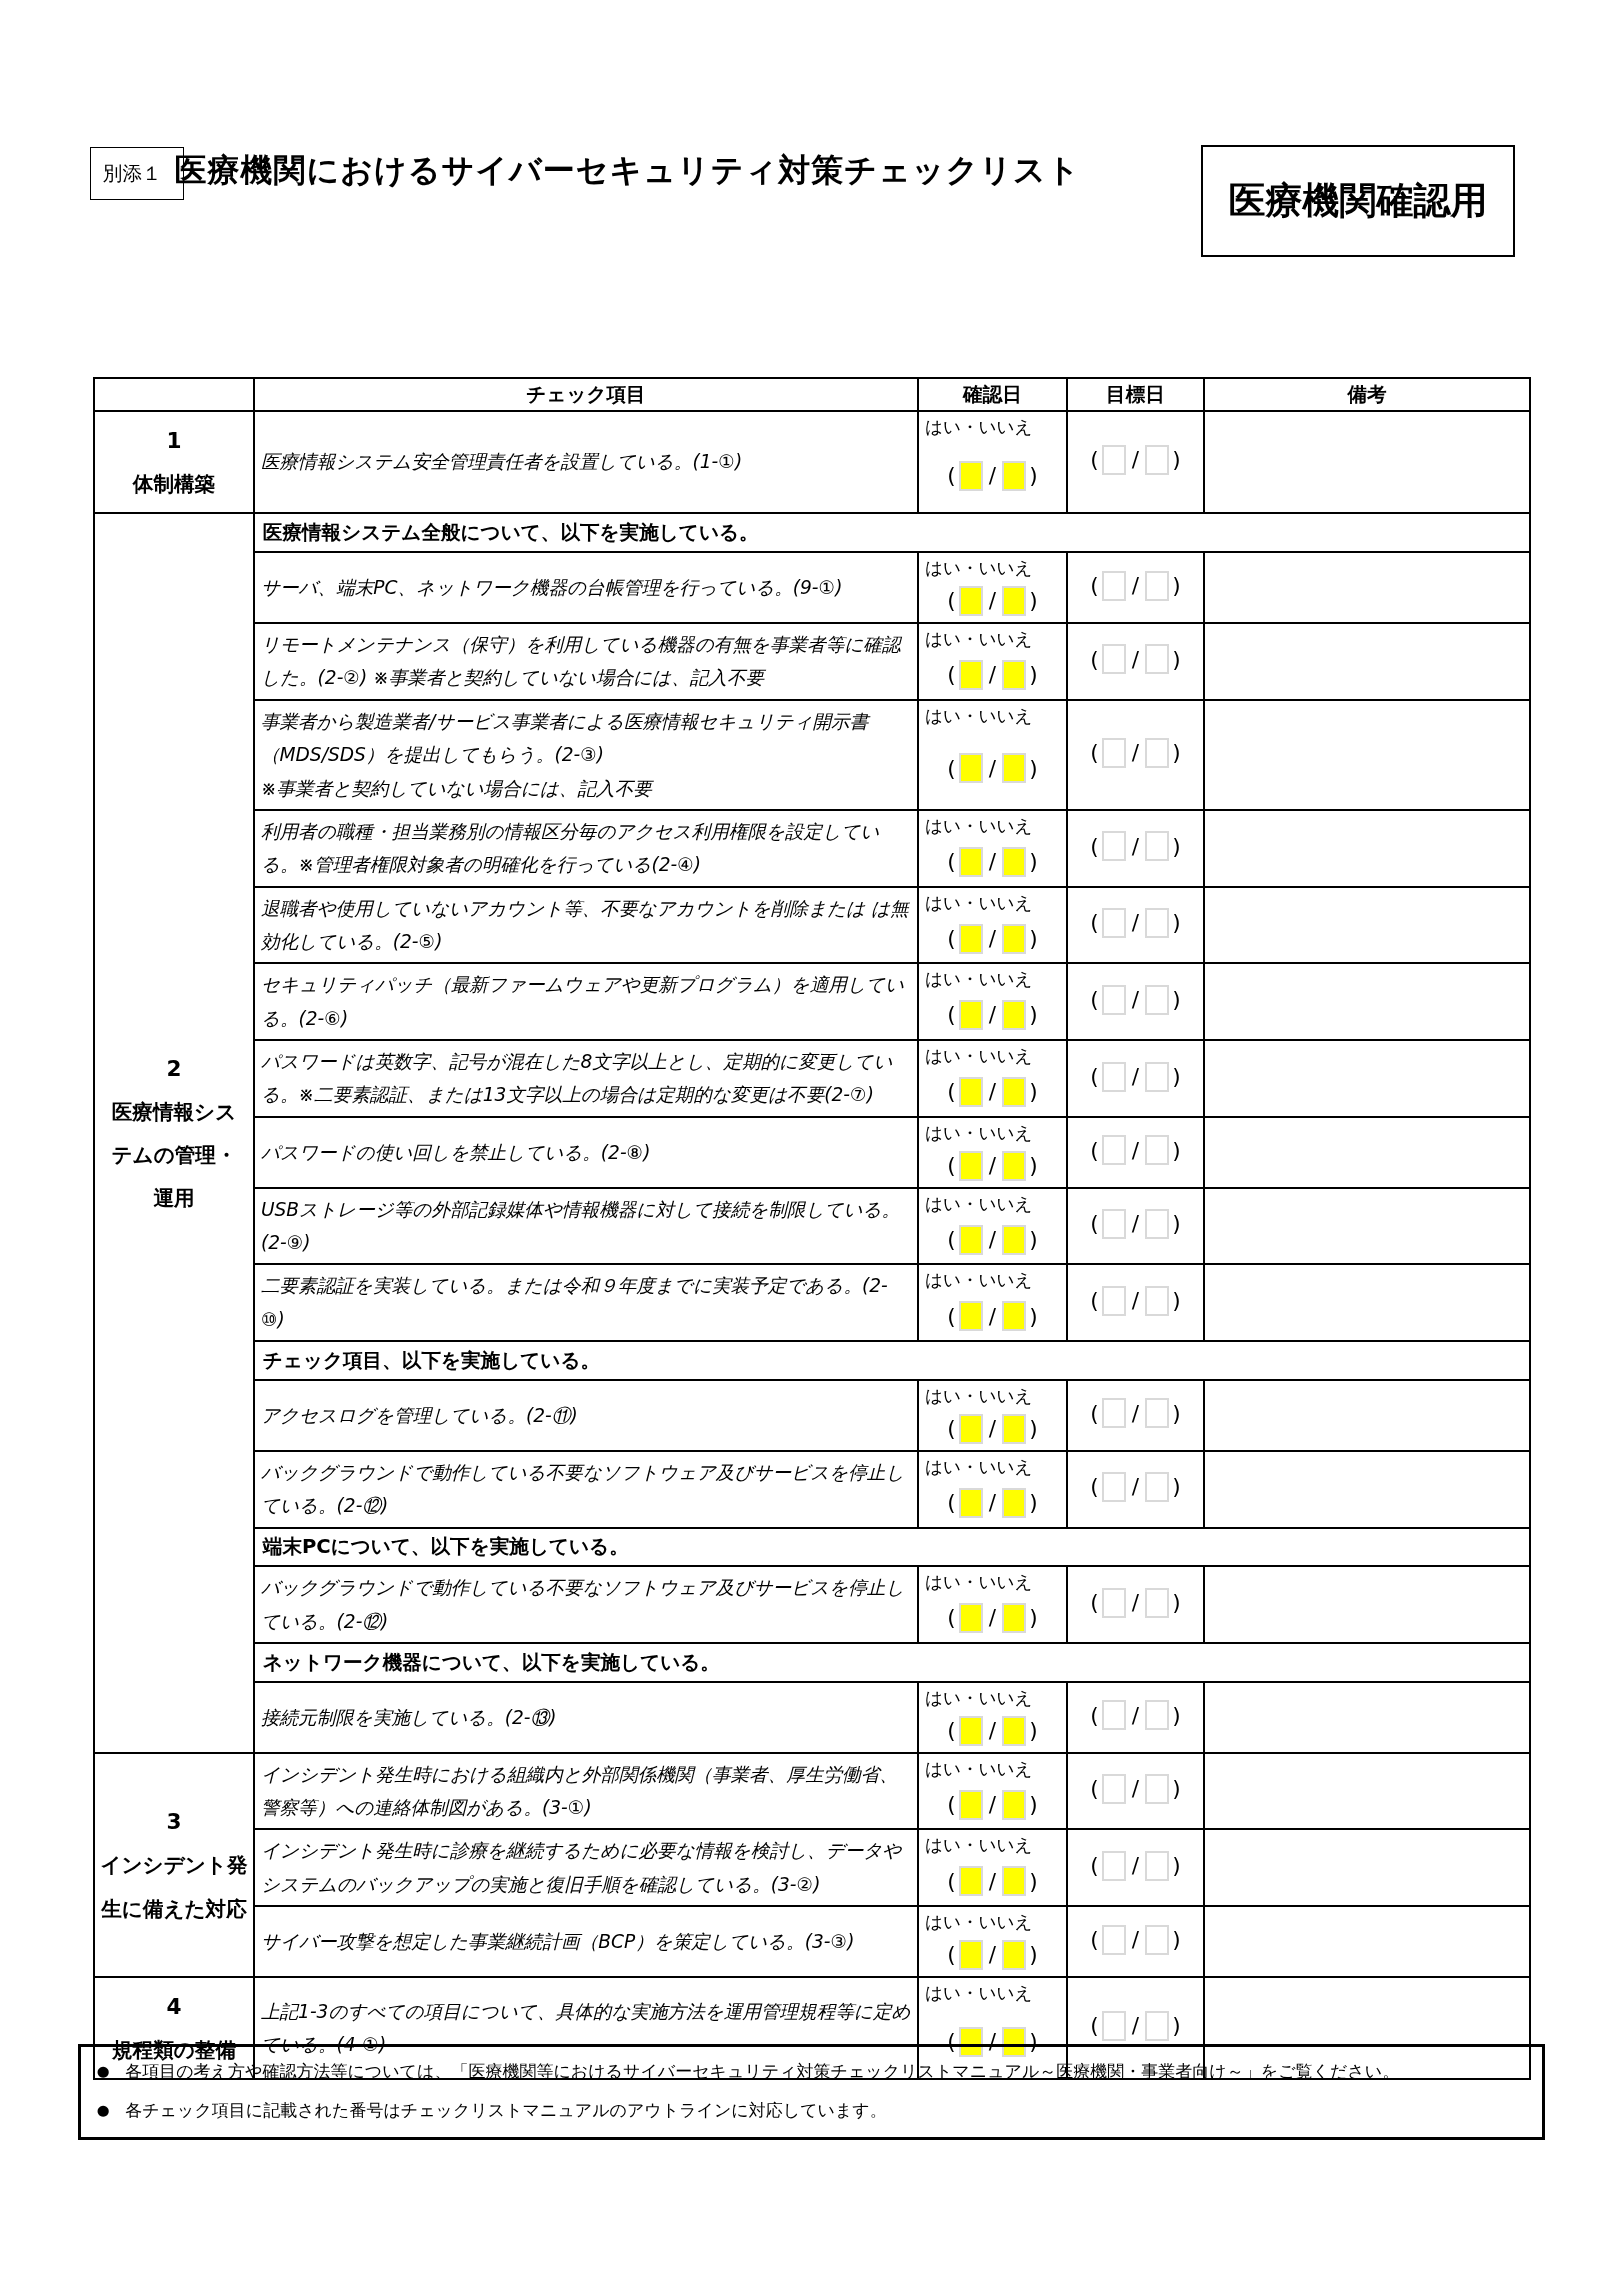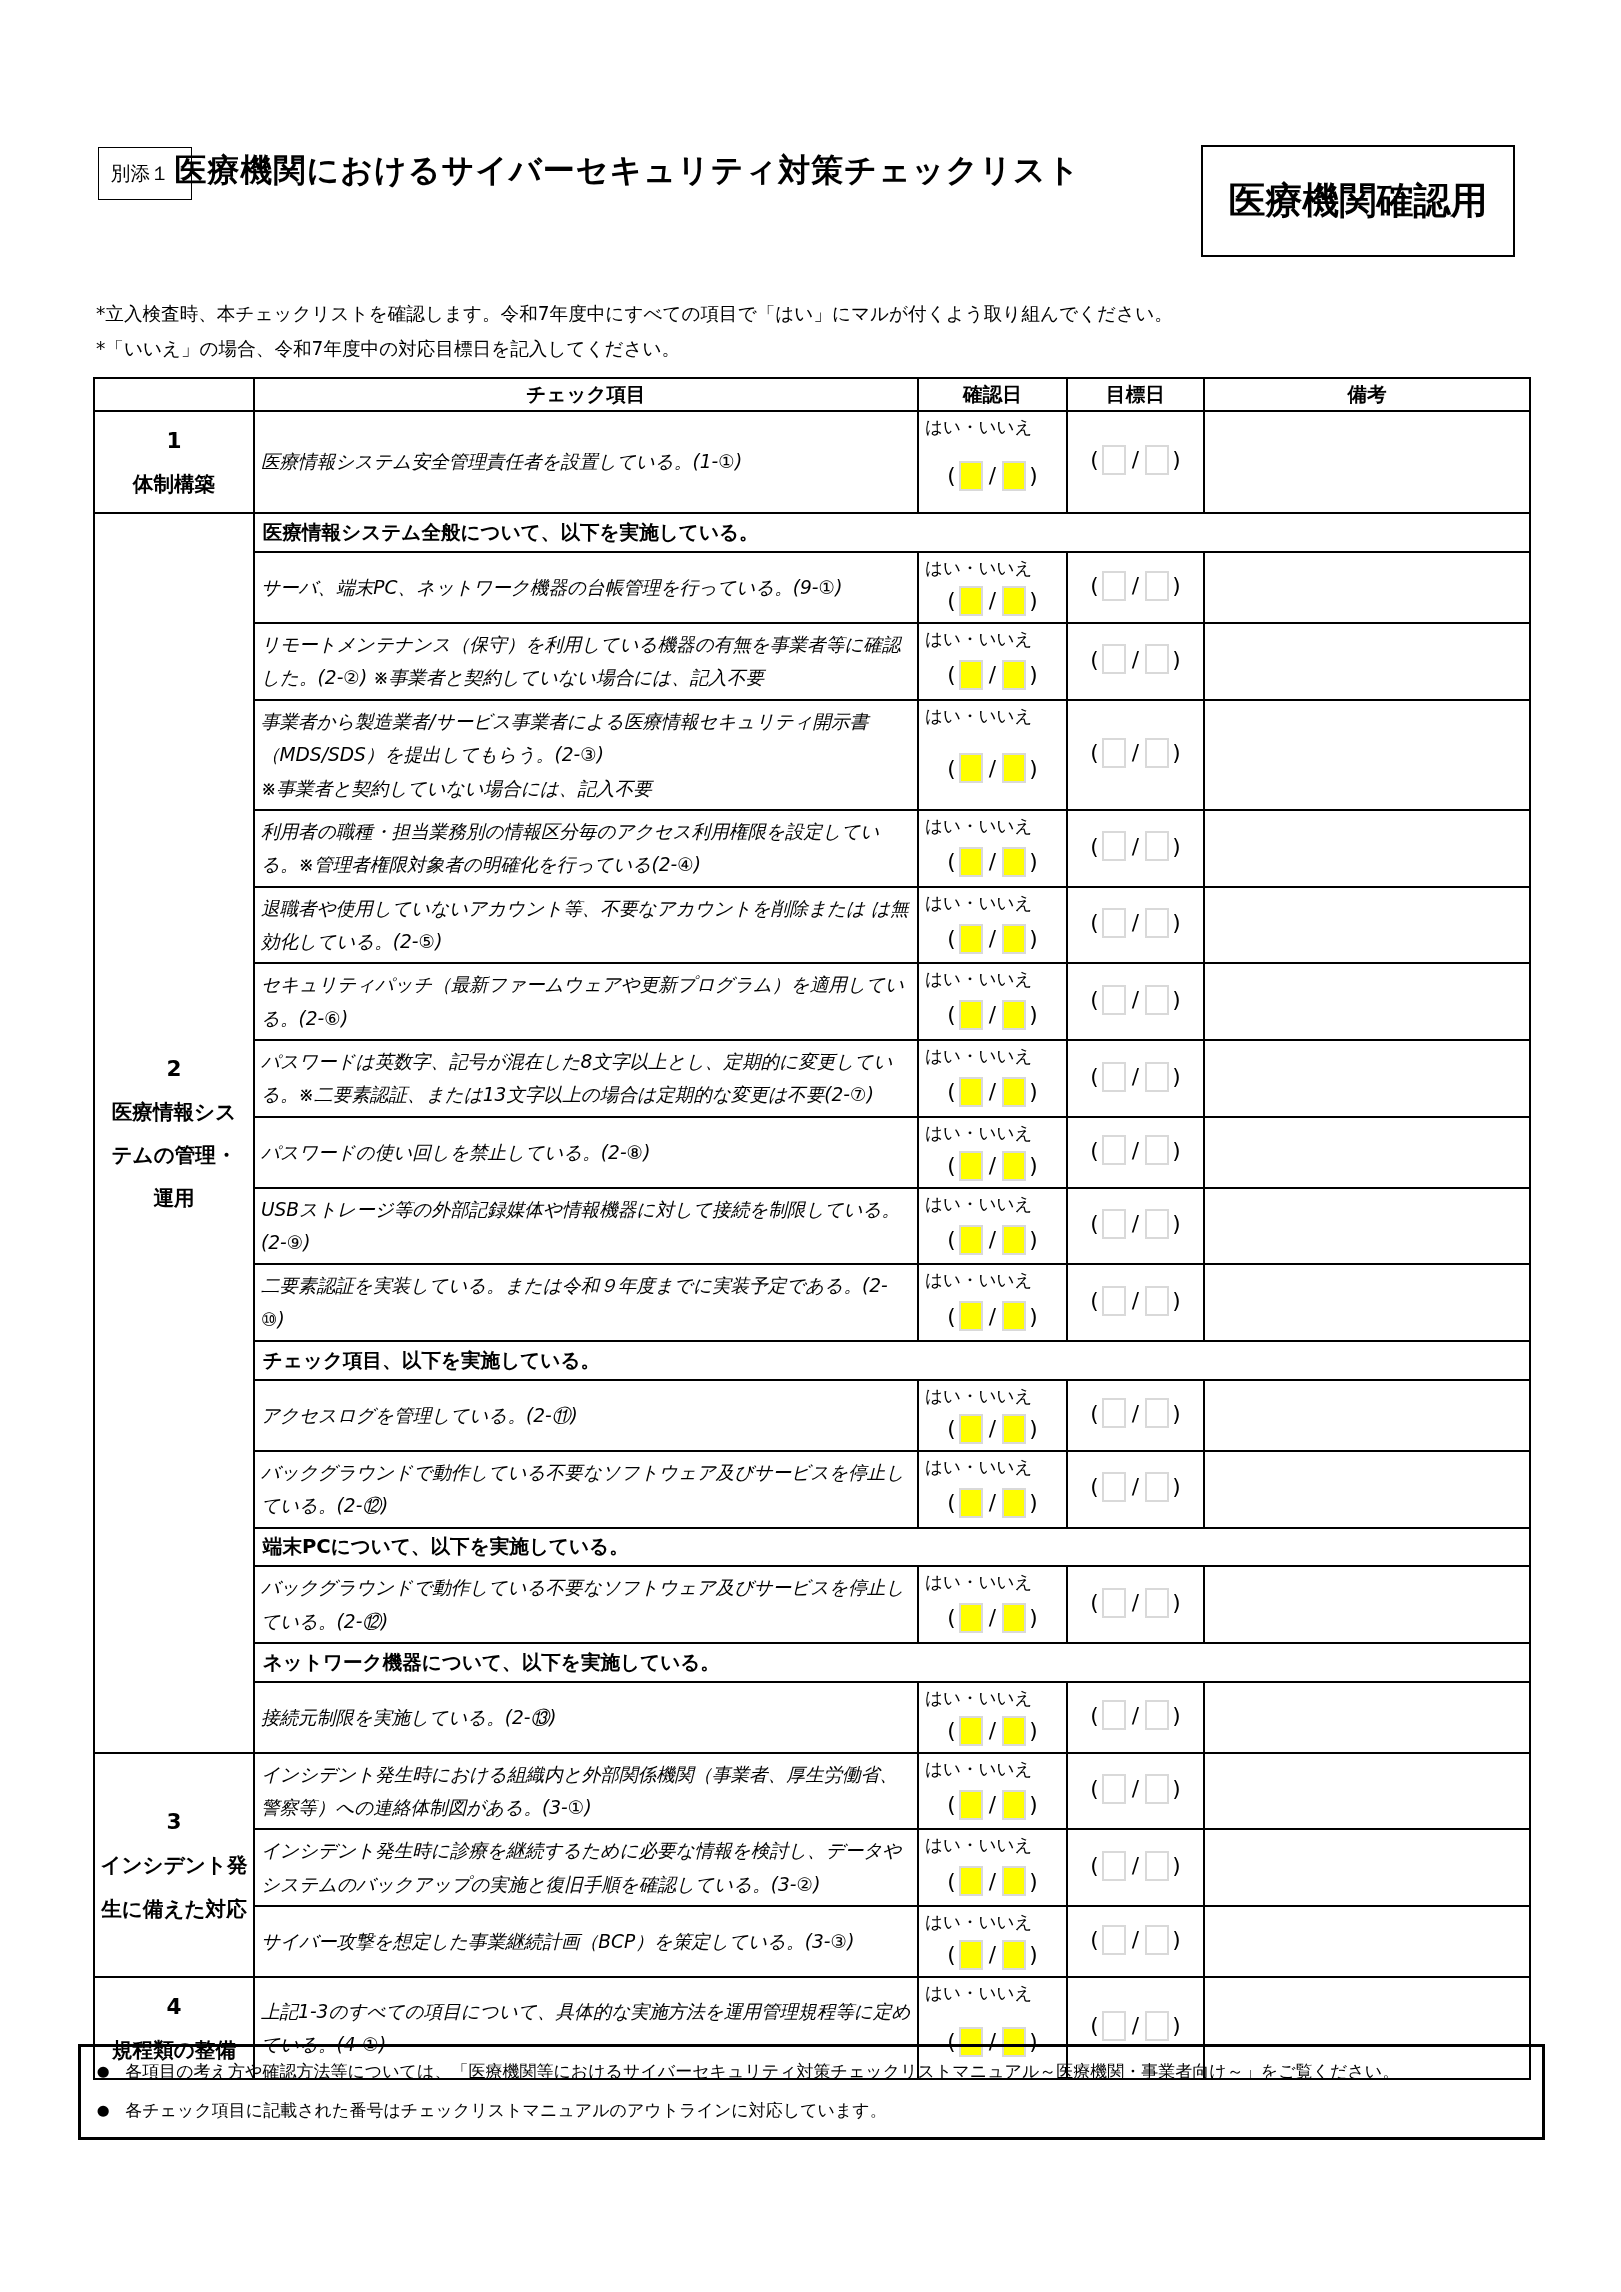--- a/index.html
+++ b/index.html
@@ -9,21 +9,21 @@
   *{margin:0;padding:0;box-sizing:border-box;}
   body{
     width:1621px;height:2293px;background:#ffffff;color:#000;
     font-family:"DejaVu Sans","Liberation Sans",sans-serif;
     overflow:hidden;position:relative;
   }
   .page{position:absolute;inset:0;}
 
   
   .attachment-box{
-    position:absolute;left:98px;top:147px;
+    position:absolute;left:90px;top:147px;
     border:1px solid #000;font-size:19.6px;padding:11.8px 21.6px 11.8px 11.8px;
   }
   .titles{position:absolute;left:59px;top:149px;width:1137px;text-align:center;}
   .title-edition{font-size:29px;font-weight:bold;letter-spacing:2px;}
   .title-main{font-size:32px;font-weight:bold;margin-top:0;letter-spacing:1px;}
   .stamp-box{
     position:absolute;left:1201px;top:145px;width:314px;height:112px;
     border:2.9px solid #000;display:flex;align-items:center;justify-content:center;
     font-size:37px;font-weight:bold;
   }
@@ -87,24 +87,20 @@
 <div class="page">
 
   <div class="attachment-box">別添１</div>
 
   <div class="titles">
     <div class="title-main">医療機関におけるサイバーセキュリティ対策チェックリスト</div>
   </div>
 
   <div class="stamp-box">医療機関確認用</div>
 
-  <div class="notes">
-    <div>*立入検査時、本チェックリストを確認します。令和7年度中にすべての項目で「はい」にマルが付くよう取り組んでください。</div>
-    <div>*「いいえ」の場合、令和7年度中の対応目標日を記入してください。</div>
-  </div>
 
   <table class="checklist">
     <colgroup>
       <col style="width:160px">
       <col style="width:664px">
       <col style="width:149px">
       <col style="width:137px">
       <col style="width:326px">
     </colgroup>
     <thead>

